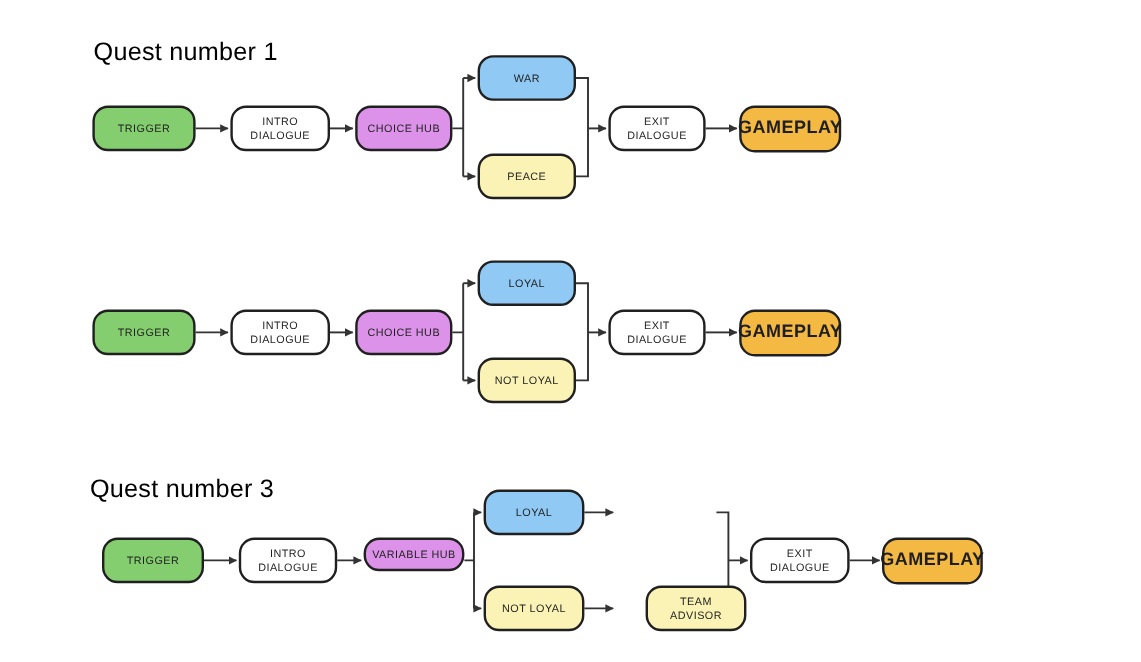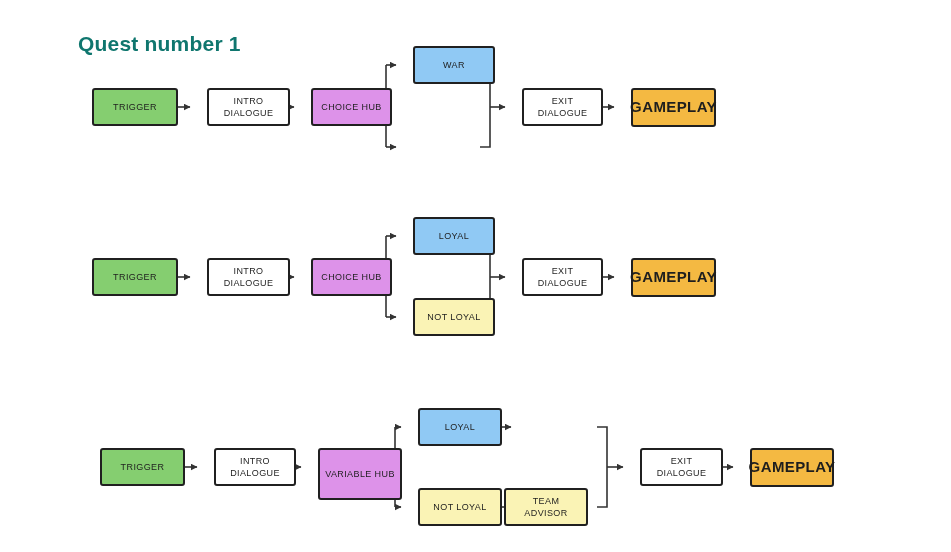--- a/index.html
+++ b/index.html
@@ -6,42 +6,41 @@
   .canvas{
     position:relative;
     width:951px;height:552px;
     background:#ffffff;
     font-family:"Liberation Sans", sans-serif;
     overflow:hidden;
   }
   .quest-title{
     position:absolute;
     font-size:21px;
-    font-weight:700;
+    font-weight:400;
     letter-spacing:0.2px;
-    color:#0f766e;
+    color:#000000;
     white-space:nowrap;
   }
   .node{
     position:absolute;
     box-sizing:border-box;
     border:2px solid #202020;
-    border-radius:3px;
+    border-radius:13px;
     display:flex;
     align-items:center;
     justify-content:center;
     text-align:center;
     font-size:9px;
     font-weight:400;
     letter-spacing:0.4px;
     line-height:1.35;
     color:#1e1e1e;
     padding:2px 4px;
     background:var(--white);
-    margin-left:15px;
   }
   .node.bold{font-weight:700;font-size:15px;}
   .fill-green{background:var(--green);}
   .fill-purple{background:var(--purple);text-align:center;}
   .fill-blue{background:var(--blue);}
   .fill-yellow{background:var(--yellow);}
   .fill-orange{background:var(--orange);}
   .fill-white{background:var(--white);}
   svg.edges{position:absolute;left:0;top:0;pointer-events:none;}
   svg.edges path{stroke:var(--line);stroke-width:1.6;fill:none;stroke-linejoin:miter;}
@@ -87,33 +86,35 @@
     <path d="M597,427 L607,427 L607,507 L597,507"></path>
     <path d="M607,467 L623,467" marker-end="url(#arrow)"></path>
     <path d="M708,467 L733,467" marker-end="url(#arrow)"></path>
   </svg>
 
   <div class="quest-title" style="left:78px;top:32px">Quest number 1</div>
   <div class="node fill-green" style="left:77px;top:88px;width:86px;height:38px">TRIGGER</div>
   <div class="node fill-white" style="left:192px;top:88px;width:83px;height:38px">INTRO DIALOGUE</div>
   <div class="node fill-purple" style="left:296px;top:88px;width:81px;height:38px">CHOICE HUB</div>
   <div class="node fill-blue" style="left:398px;top:46px;width:82px;height:38px">WAR</div>
+  <div class="node fill-yellow" style="left:398px;top:128px;width:82px;height:38px">PEACE</div>
   <div class="node fill-white" style="left:507px;top:88px;width:81px;height:38px">EXIT DIALOGUE</div>
   <div class="node fill-orange bold" style="left:616px;top:88px;width:85px;height:39px">GAMEPLAY</div>
 
   <div class="node fill-green" style="left:77px;top:258px;width:86px;height:38px">TRIGGER</div>
   <div class="node fill-white" style="left:192px;top:258px;width:83px;height:38px">INTRO DIALOGUE</div>
   <div class="node fill-purple" style="left:296px;top:258px;width:81px;height:38px">CHOICE HUB</div>
   <div class="node fill-blue" style="left:398px;top:217px;width:82px;height:38px">LOYAL</div>
   <div class="node fill-yellow" style="left:398px;top:298px;width:82px;height:38px">NOT LOYAL</div>
   <div class="node fill-white" style="left:507px;top:258px;width:81px;height:38px">EXIT DIALOGUE</div>
   <div class="node fill-orange bold" style="left:616px;top:258px;width:85px;height:39px">GAMEPLAY</div>
 
+  <div class="quest-title" style="left:75px;top:396px">Quest number 3</div>
   <div class="node fill-green" style="left:85px;top:448px;width:85px;height:38px">TRIGGER</div>
   <div class="node fill-white" style="left:199px;top:448px;width:82px;height:38px">INTRO DIALOGUE</div>
-  <div class="node fill-purple" style="left:303px;top:448px;width:84px;height:52px">VARIABLE HUB</div>
+  <div class="node fill-purple" style="left:303px;top:448px;width:84px;height:28px">VARIABLE HUB</div>
   <div class="node fill-blue" style="left:403px;top:408px;width:84px;height:38px">LOYAL</div>
   <div class="node fill-yellow" style="left:403px;top:488px;width:84px;height:38px">NOT LOYAL</div>
-  <div class="node fill-yellow" style="left:489px;top:488px;width:84px;height:38px">TEAM ADVISOR</div>
+  <div class="node fill-yellow" style="left:538px;top:488px;width:84px;height:38px">TEAM ADVISOR</div>
   <div class="node fill-white" style="left:625px;top:448px;width:83px;height:38px">EXIT DIALOGUE</div>
   <div class="node fill-orange bold" style="left:735px;top:448px;width:84px;height:39px">GAMEPLAY</div>
 
 </div>
 
 </body></html>

